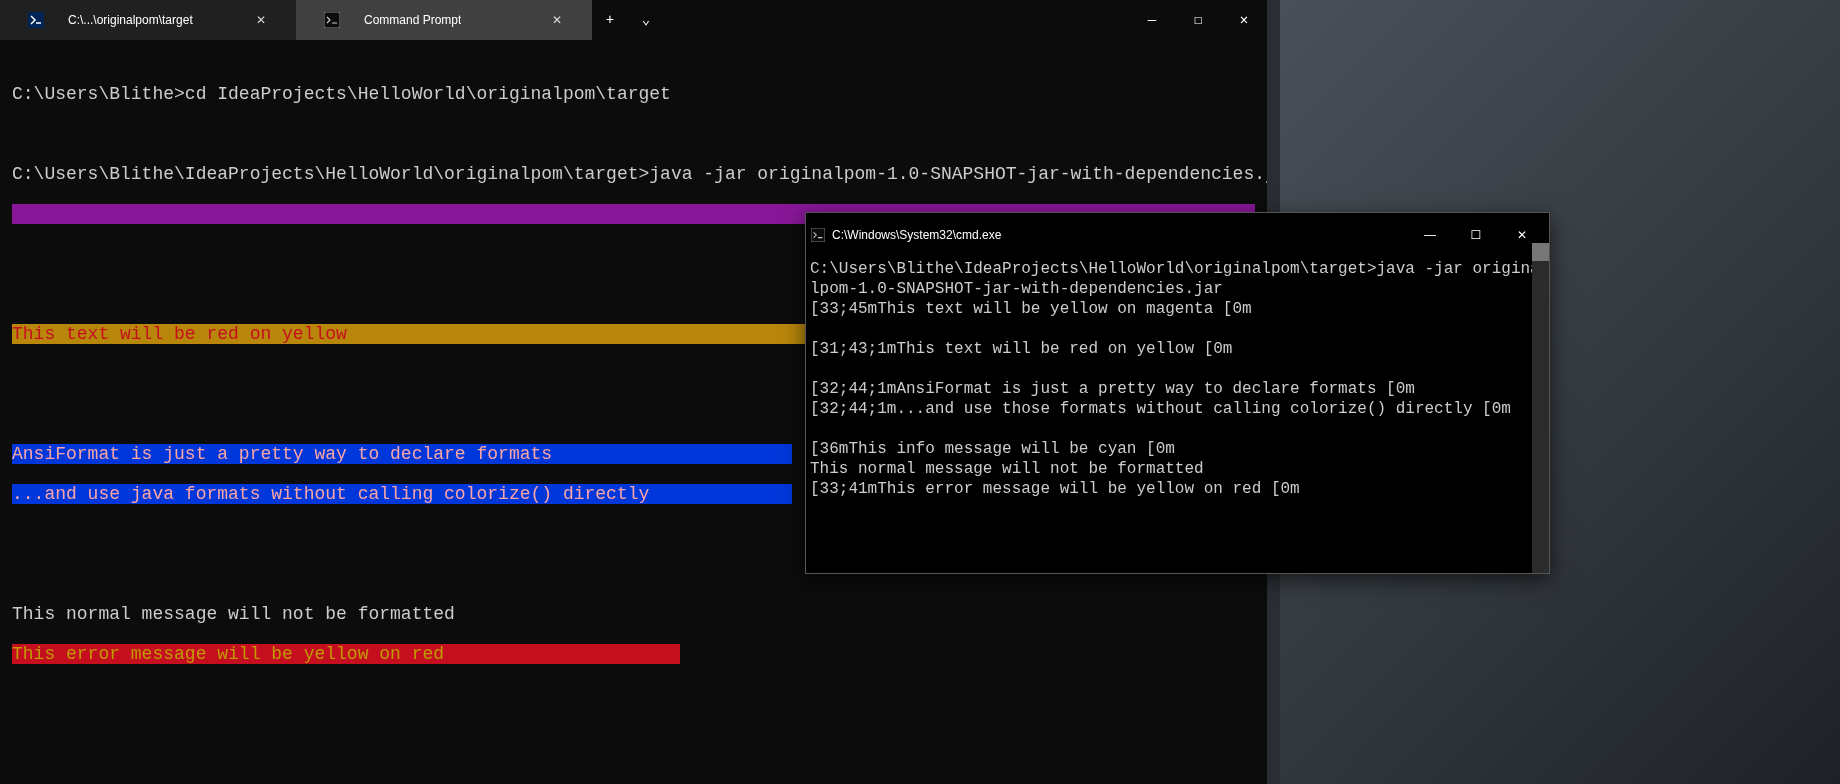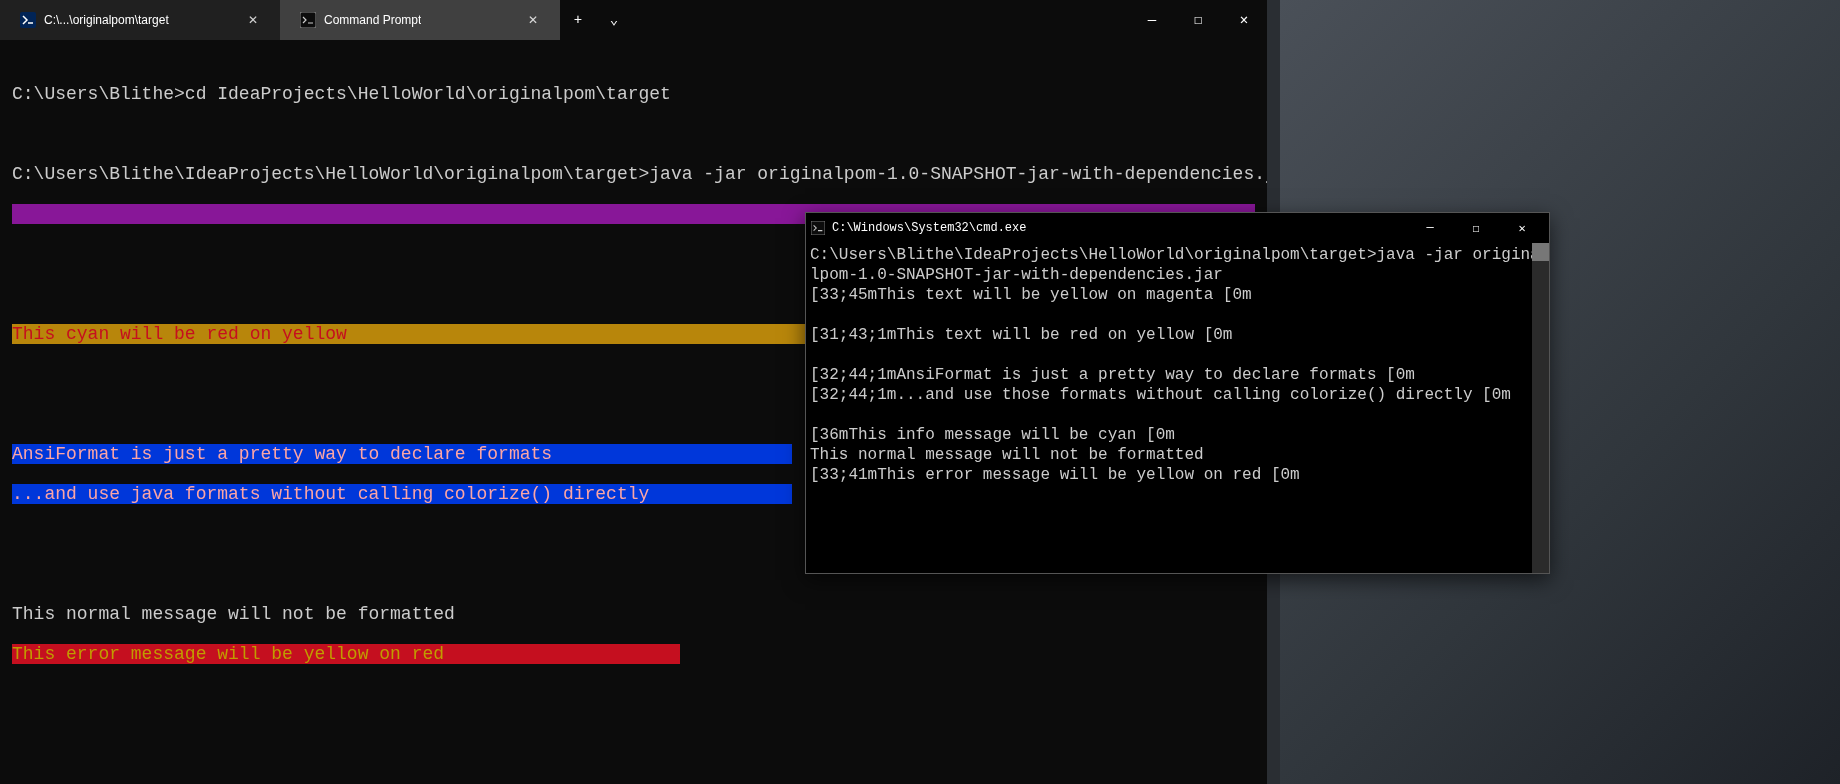--- a/index.html
+++ b/index.html
@@ -1,21 +1,21 @@
 <!DOCTYPE html>
 <html><head>
 <meta charset="utf-8">
 <style>
   html,body{margin:0;padding:0;width:1840px;height:784px;background:#2a2e33;font-family:Consolas,'Courier New',monospace;overflow:hidden;position:relative}
   
   .desktop-bg{position:absolute;right:0;top:0;width:560px;height:784px;background:linear-gradient(135deg,#4a5058 0%,#30363c 60%,#1e2228 100%);}
   
   .wt{position:absolute;left:0;top:0;width:1267px;height:784px;background:#0c0c0c;color:#cccccc;font-size:18px;line-height:20px}
   .wt-titlebar{height:40px;background:#0c0c0c;display:flex;align-items:stretch}
-  .wt-tab{display:flex;align-items:center;padding:0 20px;font-family:'Segoe UI',sans-serif;font-size:12px;color:#ffffff;gap:8px;min-width:0}
+  .wt-tab{display:flex;align-items:center;padding:0 28px;font-family:'Segoe UI',sans-serif;font-size:12px;color:#ffffff;gap:24px;min-width:0}
   .wt-tab.inactive{background:#202020}
   .wt-tab.active{background:#404040}
   .tab-icon{width:16px;height:16px;display:inline-flex;align-items:center;justify-content:center}
   .tab-title{white-space:nowrap;overflow:hidden;text-overflow:ellipsis;max-width:160px}
   .tab-close{margin-left:auto;padding:2px;opacity:.8}
   .wt-newtab{width:36px;display:flex;align-items:center;justify-content:center;color:#fff;font-size:14px}
   .wt-dropdown{width:36px;display:flex;align-items:center;justify-content:center;color:#fff;font-size:14px}
   .wt-spacer{flex:1}
   .wt-sys{width:46px;display:flex;align-items:center;justify-content:center;color:#fff;font-size:14px}
   .wt-body{padding:4px 12px;white-space:pre;overflow:hidden}
@@ -24,21 +24,21 @@
   .bg-yellow{background:#b8860b}
   .bg-blue{background:#0037da}
   .bg-red{background:#c50f1f}
   .fg-yellow{color:#c19c00}
   .fg-red{color:#c50f1f}
   .fg-brgreen{color:#fca5a5}
   .fg-cyan{color:#3a96dd}
   .fg-white{color:#cccccc}
   
   .cmd{position:absolute;left:805px;top:212px;width:743px;height:360px;background:#000;border:1px solid #555;box-shadow:0 6px 20px rgba(0,0,0,.6)}
-  .cmd-titlebar{height:30px;background:#000;display:flex;align-items:center;padding:0 4px;font-family:Liberation Mono, monospace;font-size:12px;color:#fff}
+  .cmd-titlebar{height:30px;background:#000;display:flex;align-items:center;padding:7px 4px;font-family:Liberation Sans, sans-serif;font-size:12px;color:#fff}
   .cmd-icon{width:16px;height:16px;margin-right:6px;display:inline-flex;align-items:center;justify-content:center}
   .cmd-title{flex:1}
   .cmd-sys{width:46px;height:30px;display:flex;align-items:center;justify-content:center;color:#fff;font-size:12px}
   .cmd-body{padding:2px 4px;color:#cccccc;font-family:Consolas,'SimSun','Courier New',monospace;font-size:16px;line-height:20px;white-space:pre-wrap;word-break:break-all}
   .cmd-scroll{position:absolute;right:0;top:30px;bottom:0;width:17px;background:#2b2b2b}
   .cmd-thumb{position:absolute;right:0;top:30px;width:17px;height:18px;background:#777}
 </style>
 </head>
 <body>
 
@@ -75,21 +75,21 @@
   </div>
 
   <div class="wt-body">
 <span class="line">
 <span>C:\Users\Blithe&gt;cd IdeaProjects\HelloWorld\originalpom\target</span></span>
 <span class="line"> </span>
 <span class="line"><span>C:\Users\Blithe\IdeaProjects\HelloWorld\originalpom\target&gt;java -jar originalpom-1.0-SNAPSHOT-jar-with-dependencies.jar</span></span>
 <span class="line bg-magenta fg-yellow" style="display:block;width:100%"><span style="display:inline-block;width:860px"> </span></span>
 <span class="line"> </span>
 <span class="line"> </span>
-<span class="line bg-yellow fg-red" style="display:block;width:100%"><span>This cyan will be red on yellow</span><span style="display:inline-block;width:920px"> </span></span>
+<span class="line bg-yellow fg-red" style="display:block;width:100%"><span>This text will be red on yellow</span><span style="display:inline-block;width:920px"> </span></span>
 <span class="line"> </span>
 <span class="line"> </span>
 <span class="line bg-blue fg-brgreen" style="display:block;width:780px"><span>AnsiFormat is just a pretty way to declare formats</span></span>
 <span class="line bg-blue fg-brgreen" style="display:block;width:780px"><span>...and use java formats without calling colorize() directly</span></span>
 <span class="line"> </span>
 <span class="line"> </span>
 <span class="line fg-white">This normal message will not be formatted</span>
 <span class="line bg-red fg-yellow" style="display:block;width:668px"><span>This error message will be yellow on red</span></span>
 <span class="line"> </span>
 <span class="line"> </span>

